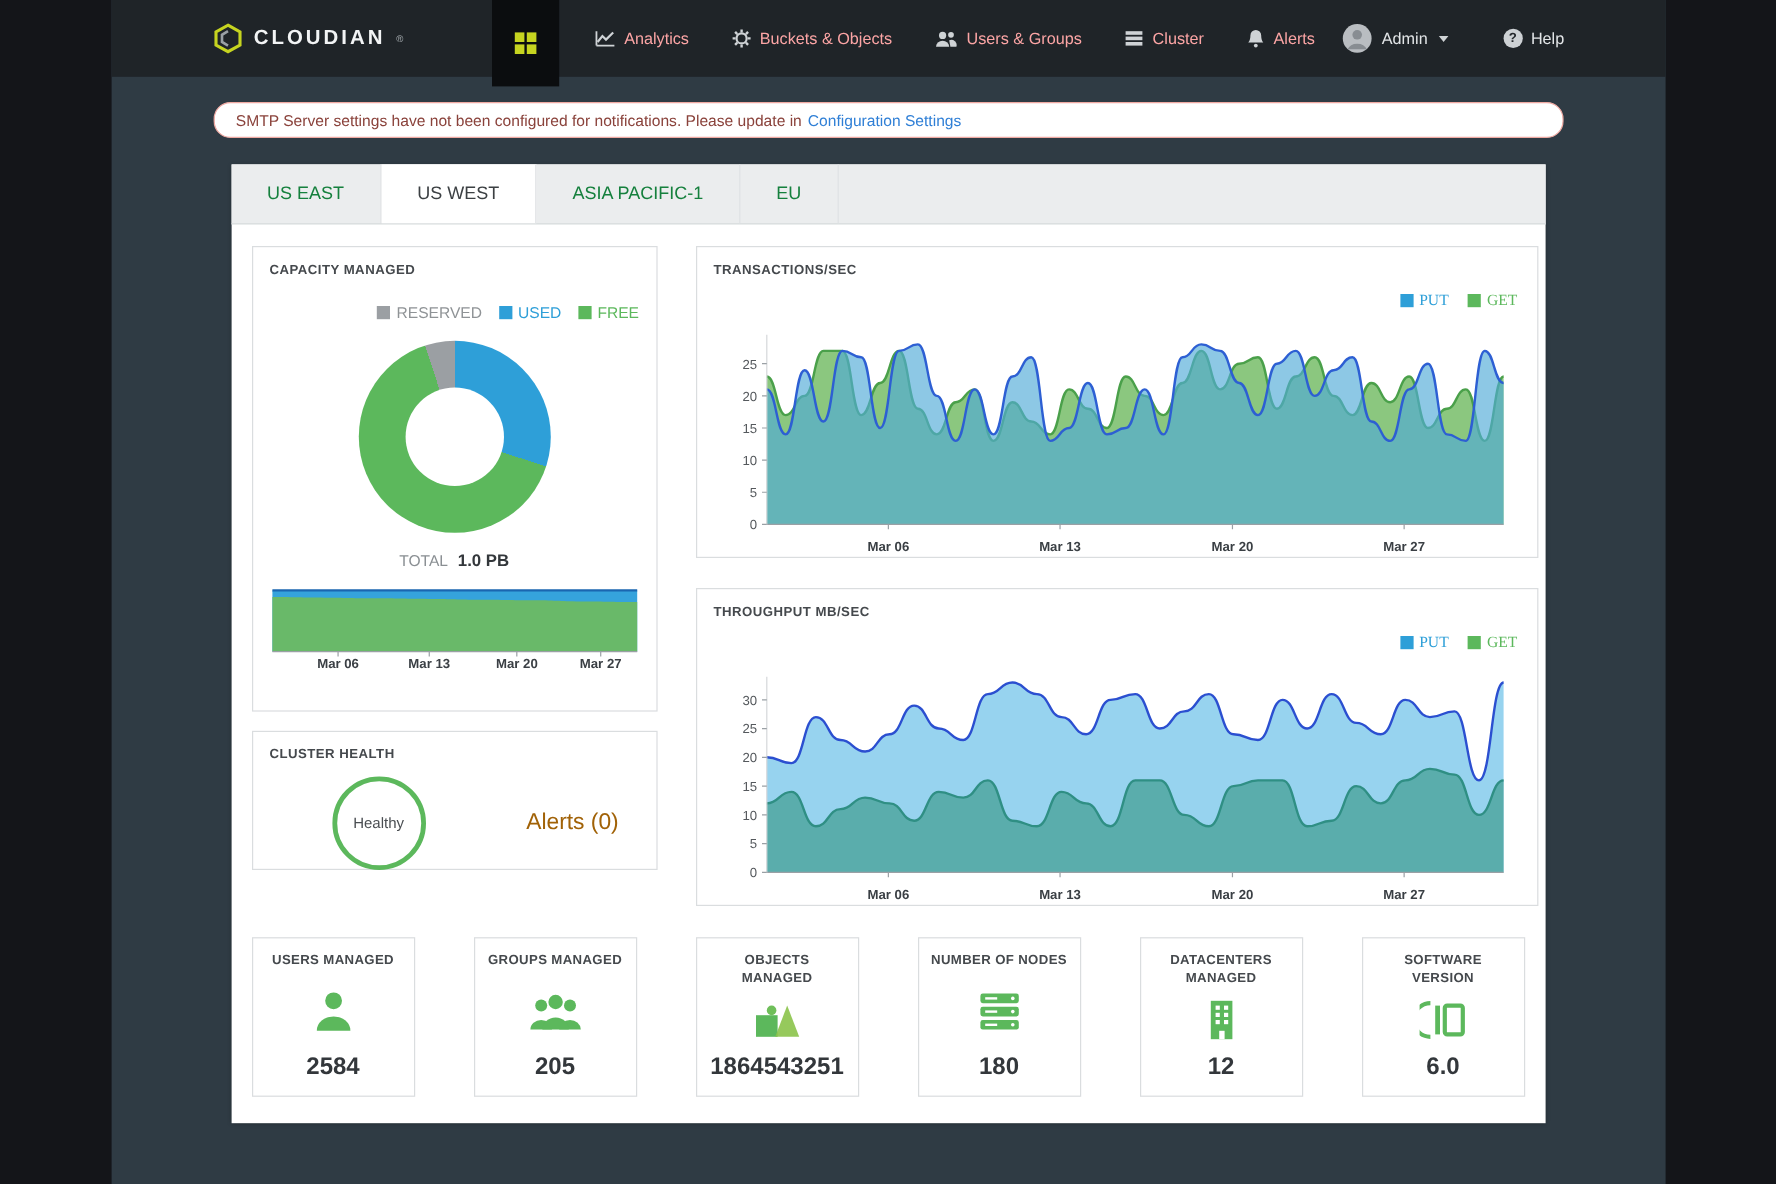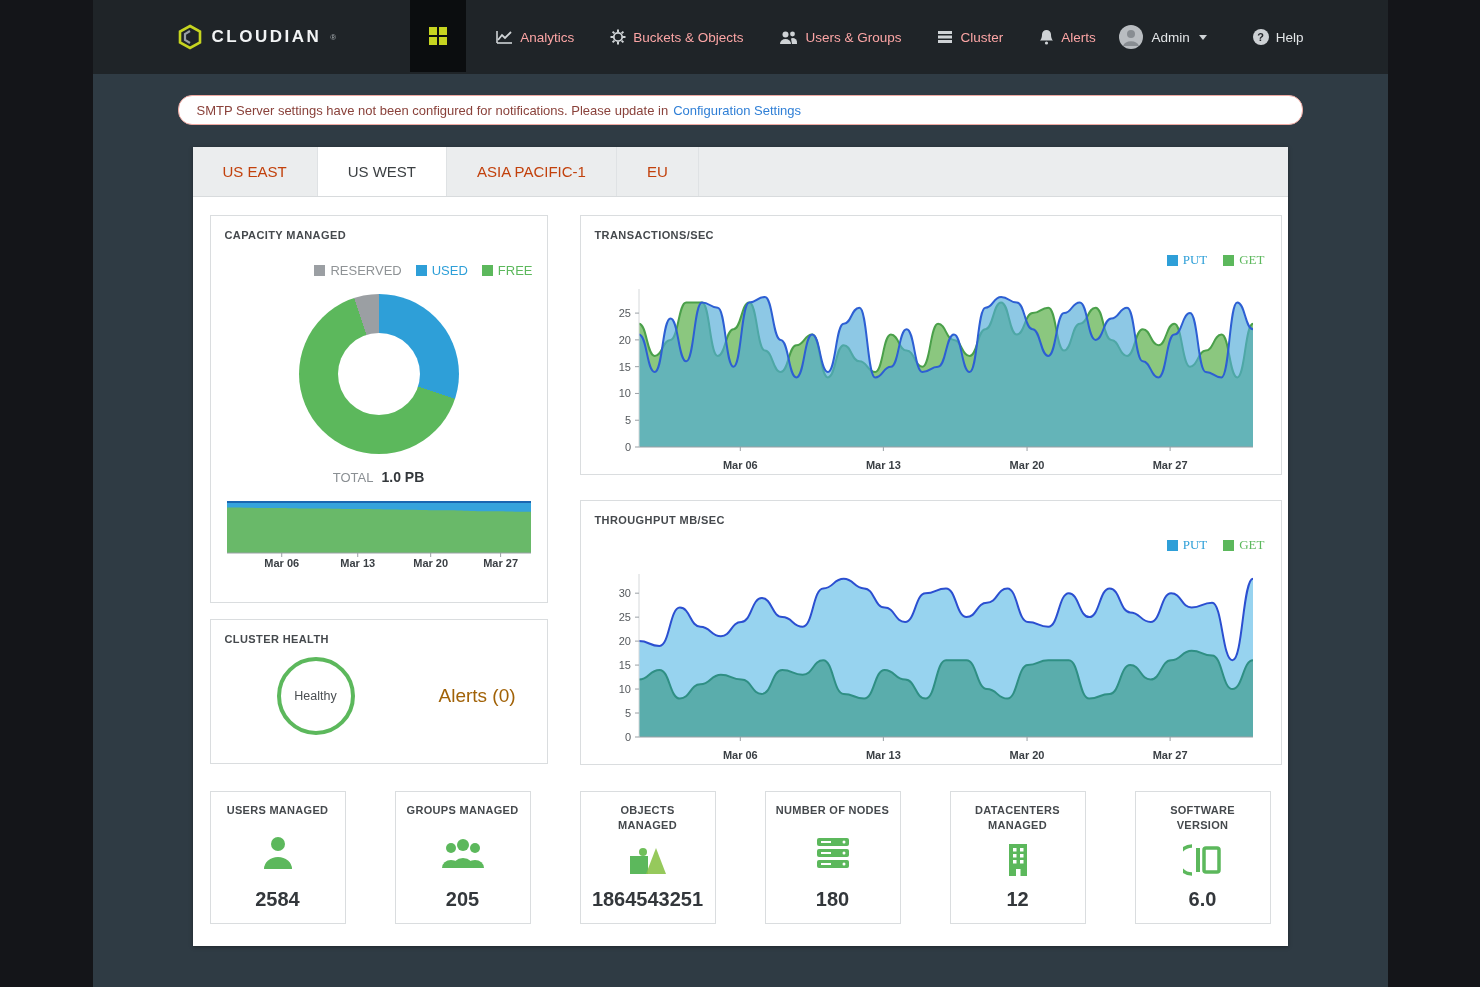--- a/index.html
+++ b/index.html
@@ -1,41 +1,41 @@
 <!DOCTYPE html>
 <html><head>
 <meta charset="utf-8">
 <style>
   * { margin:0; padding:0; box-sizing:border-box; }
   html,body { width:1480px; height:987px; background:#141519; font-family:"Liberation Sans", sans-serif; overflow:hidden; }
   #app { width:1295px; height:987px; margin:0 auto; background:#2f3b44; position:relative; }
 
   
-  .topbar { height:74px; background:#1f2428; display:flex; align-items:center; padding:0 84px 0 84px; position:relative; }
+  .topbar { height:64px; background:#1f2428; display:flex; align-items:center; padding:0 84px 0 84px; position:relative; }
   .logo { display:flex; align-items:center; gap:9px; margin-right:74px; cursor:pointer; }
   .brand { color:#f2f4f5; font-weight:bold; font-size:17px; letter-spacing:2.5px; }
   .brand-mark { color:#aab0b4; font-size:8px; vertical-align:super; }
   .nav-active-tab { width:56px; height:72px; background:#0b0d0f; display:flex; align-items:center; justify-content:center; align-self:flex-start; cursor:pointer; }
   .nav-items { display:flex; align-items:center; gap:36px; margin-left:30px; }
   .nav-item { display:flex; align-items:center; gap:7px; color:#fca5a5; font-size:13.5px; cursor:pointer; white-space:nowrap; }
   .nav-item svg { flex:0 0 auto; }
   .top-spacer { flex:1; }
   .admin-menu { display:flex; align-items:center; gap:7px; color:#e2e5e7; font-size:13.5px; cursor:pointer; margin-right:46px; }
   .caret { width:0; height:0; border-left:4px solid transparent; border-right:4px solid transparent; border-top:5px solid #cfd3d6; margin-left:2px; }
   .help-menu { display:flex; align-items:center; gap:7px; color:#e2e5e7; font-size:13.5px; cursor:pointer; }
   .q-circle { width:16px; height:16px; border-radius:50%; background:#cdd1d4; color:#23272b; font-size:11px; font-weight:bold; display:flex; align-items:center; justify-content:center; }
 
   
   .banner { margin:21px 85px 0 85px; height:30px; background:#ffffff; border:1px solid #efa9a2; border-radius:14px; display:flex; align-items:center; padding:0 18px; font-size:13px; color:#8a423b; }
   .banner a { color:#2f7fd6; text-decoration:none; margin-left:5px; cursor:pointer; }
 
   
   .main-card { margin:22px 100px 0 100px; background:#fff; box-shadow:0 1px 4px rgba(0,0,0,.35); }
   .tabs { background:#ebedee; border-bottom:1px solid #d8dbdd; display:flex; }
-  .tab { padding:16px 30px; font-size:15px; color:#c2410c; border-right:1px solid #dfe2e4; cursor:pointer; }
+  .tab { padding:16px 30px; font-size:15px; color:#15803d; border-right:1px solid #dfe2e4; cursor:pointer; }
   .tab.active { background:#fff; color:#3c4043; }
   .content { padding:18px 17px 22px 17px; }
   .row1 { display:flex; gap:32px; }
   .col-left { width:338px; flex:0 0 338px; display:flex; flex-direction:column; }
   .col-right { flex:1; display:flex; flex-direction:column; }
   .panel { border:1px solid #dadddf; background:#fff; padding:13px 14px; }
   .panel-title { font-size:11px; font-weight:bold; color:#45494d; letter-spacing:.4px; }
 
   
   .capacity-panel { height:388px; }
@@ -44,21 +44,21 @@
   .lg-sq { width:11px; height:11px; display:inline-block; }
   .t-gray { color:#8f9396; } .t-blue { color:#2e9fd8; } .t-green { color:#5cb85c; }
   .donut-wrap { display:flex; justify-content:center; margin-top:16px; }
   .donut { width:160px; height:160px; border-radius:50%; position:relative; }
   .donut::after { content:""; position:absolute; inset:39px; background:#fff; border-radius:50%; }
   .total-line { text-align:center; margin-top:15px; font-size:13px; color:#8a8f93; }
   .total-line b { color:#33373b; font-size:14px; margin-left:5px; }
   .mini-chart { display:block; margin:14px auto 0 auto; }
 
   
-  .cluster-panel { height:145px; margin-top:16px; }
+  .cluster-panel { height:116px; margin-top:16px; }
   .cluster-row { display:flex; align-items:center; margin-top:12px; }
   .health-circle { width:78px; height:78px; border:4px solid #5cb85c; border-radius:50%; display:flex; align-items:center; justify-content:center; font-size:12.5px; color:#4a4e52; margin-left:52px; }
   .alerts-text { font-size:19px; color:#a16207; margin-left:84px; }
 
   
   .chart-panel { position:relative; }
   .trans-panel { height:260px; }
   .through-panel { height:265px; margin-top:25px; }
   .chart-legend { position:absolute; top:36px; right:16px; display:flex; gap:16px; font-size:13px;font-family:Liberation Serif, serif; }
   .chart-svg { display:block; margin-top:40px; }

